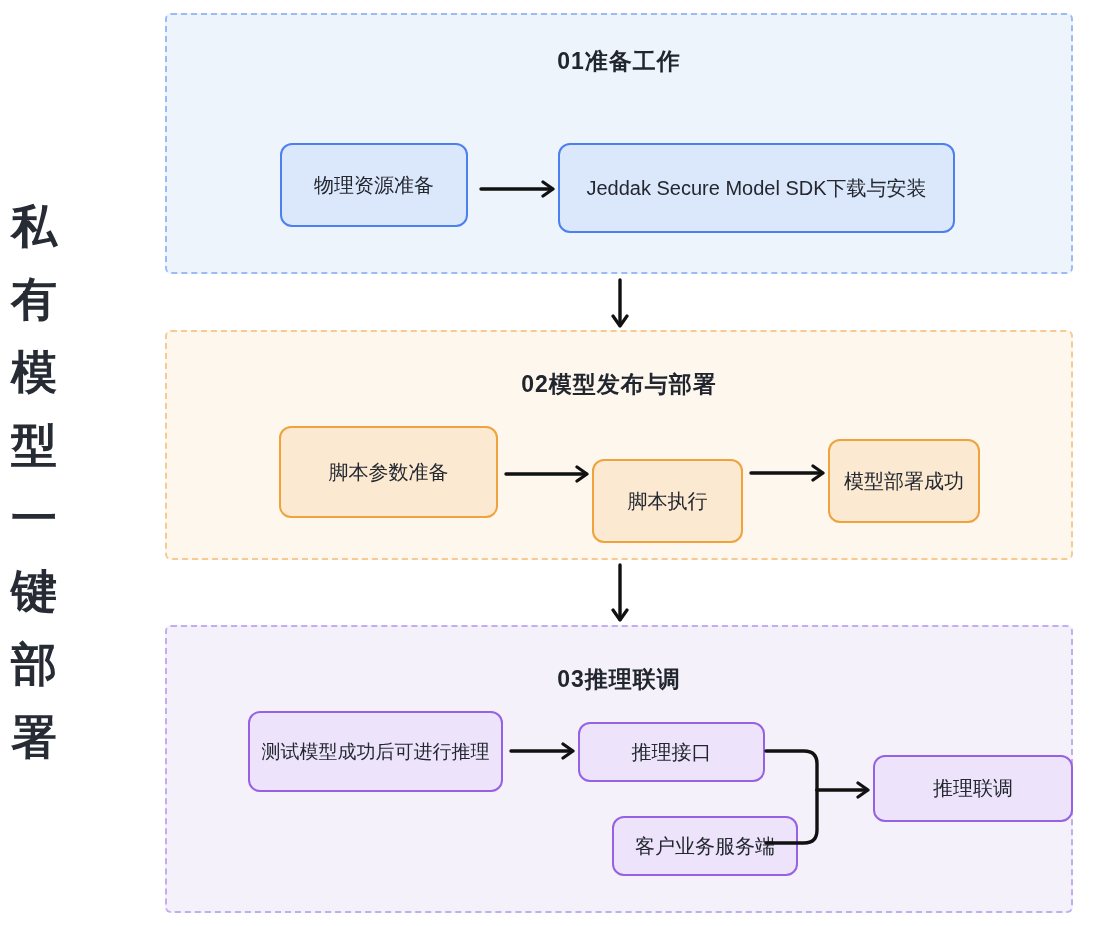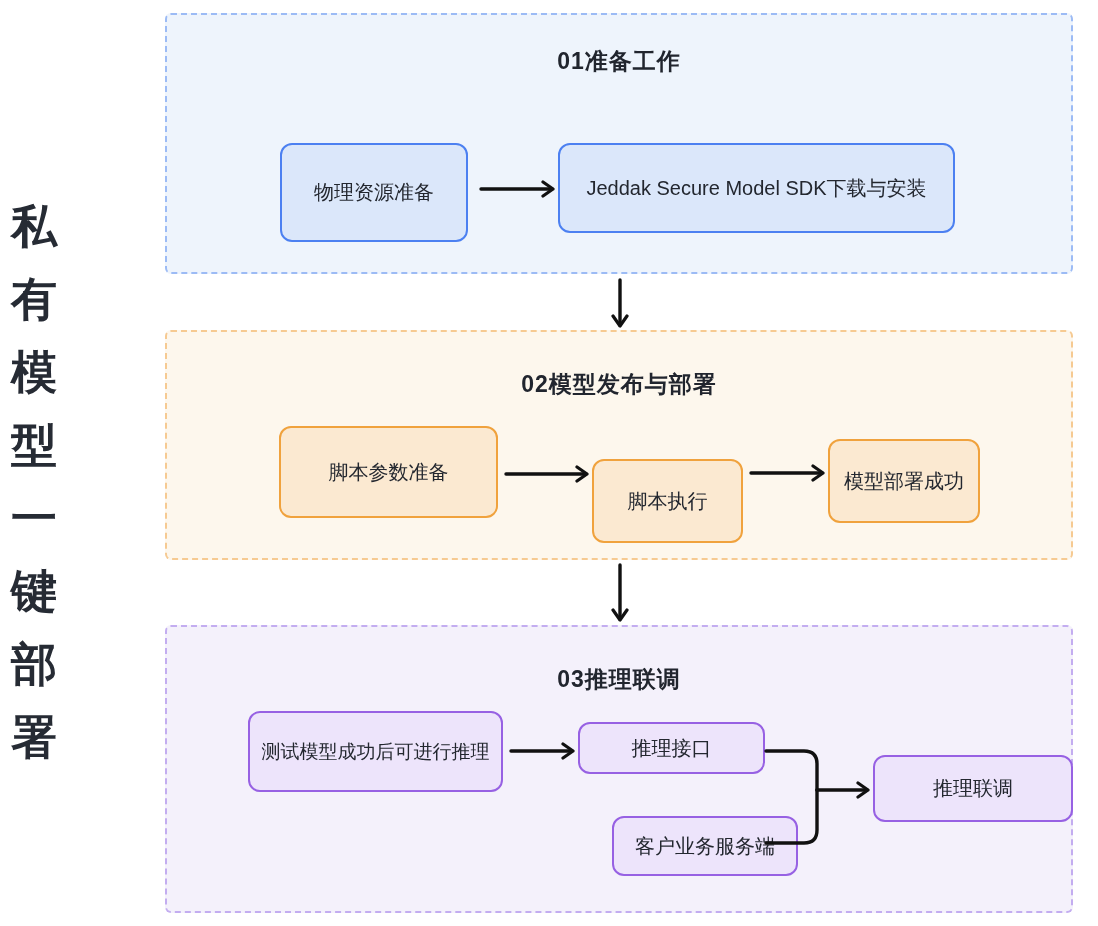--- a/index.html
+++ b/index.html
@@ -34,27 +34,27 @@
     position:absolute; box-sizing:border-box;
     display:flex; align-items:center; justify-content:center;
     border-radius:12px; border:2.5px solid;
     font-size:20px; font-weight:500; color:#23272f; text-align:center;
     padding:4px 10px;
   }
   .n-blue   { background:#dbe7fa; border-color:#4c80f1; }
   .n-orange { background:#fbe9d1; border-color:#f0a23d; }
   .n-purple { background:#ede4fb; border-color:#9761e3; }
 
-  .s1n1 { left:280px; top:143px; width:188px; height:99px; }
+  .s1n1 { left:280px; top:143px; width:188px; height:84px; }
   .s1n2 { left:558px; top:143px; width:397px; height:90px; }
   .s2n1 { left:279px; top:426px; width:219px; height:92px; }
   .s2n2 { left:592px; top:431px; width:151px; height:84px;margin-top:28px; }
   .s2n3 { left:828px; top:431px; width:152px; height:84px;margin-top:8px; }
   .s3n1 { left:248px; top:711px; width:255px; height:81px; font-size:19px;font-family:Liberation Serif, serif; }
-  .s3n2 { left:578px; top:722px; width:187px; height:52px; }
+  .s3n2 { left:578px; top:722px; width:187px; height:60px; }
   .s3n3 { left:612px; top:816px; width:186px; height:60px; }
   .s3n4 { left:873px; top:755px; width:200px; height:67px; }
 
   .connectors { position:absolute; left:0; top:0; pointer-events:none; }
 </style>
 </head>
 <body>
 
 <div id="page">
 

